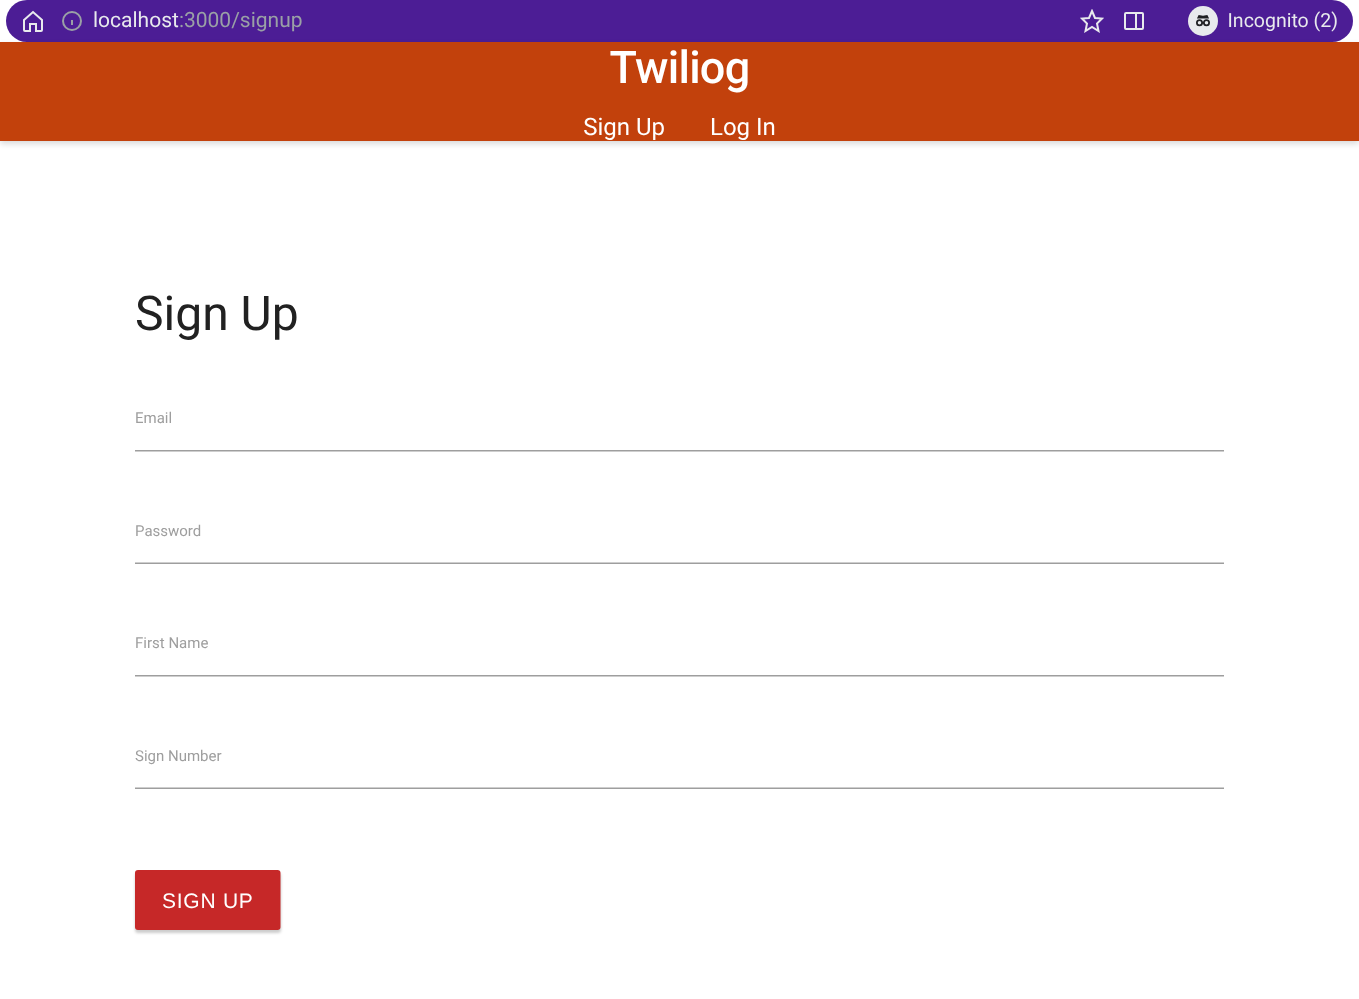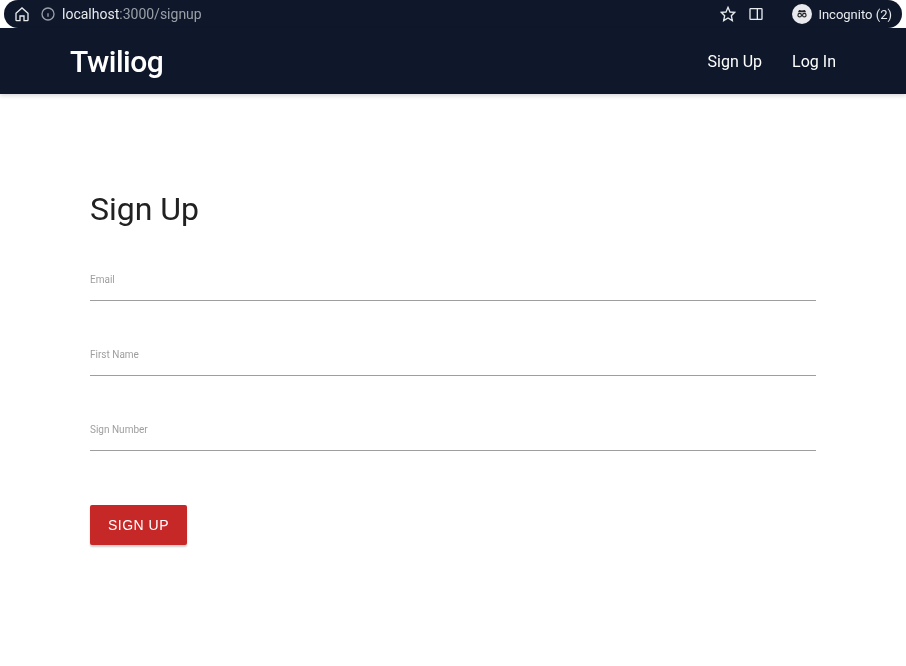--- a/index.html
+++ b/index.html
@@ -9,21 +9,21 @@
     }
     body {
       font-family: -apple-system, BlinkMacSystemFont, "Segoe UI", Roboto, Helvetica, Arial, sans-serif;
       width: 906px;
       height: 666px;
       overflow: hidden;
       background: #ffffff;
     }
     
     .browser-bar {
-      background: #0f172a;
+      background: #4c1d95;
       height: 28px;
       display: flex;
       align-items: center;
       padding: 0 10px;
       gap: 10px;
       border-radius: 14px;
       margin: 0 4px;
       color: #9aa0a6;
       font-size: 14px;
     }
@@ -69,27 +69,28 @@
       display: flex;
       align-items: center;
       justify-content: center;
     }
     .incognito-circle svg {
       width: 14px;
       height: 14px;
     }
     
     .navbar {
-      background: #0f172a;
+      background: #c2410c;
       height: 66px;
       display: flex;
       align-items: center;
       padding: 0 70px 0 70px;
       color: #ffffff;
       box-shadow: 0 2px 4px rgba(0,0,0,0.15);
+      flex-direction: column;
     }
     .brand {
       font-size: 30px;
       font-weight: 500;
       flex: 1;
       letter-spacing: -0.5px;
     }
     .nav-links {
       display: flex;
       gap: 30px;
@@ -202,20 +203,24 @@
 </div>
 
 <div class="container">
   <h1 class="page-title">Sign Up</h1>
 
   <div class="input-field">
     <input type="text" value="" style="">
     <label>Email</label>
   </div>
 
+  <div class="input-field">
+    <input type="password" value="" style="">
+    <label>Password</label>
+  </div>
 
   <div class="input-field">
     <input type="text" value="" style="">
     <label>First Name</label>
   </div>
 
 
   <div class="input-field">
     <input type="text" value="" style="">
     <label>Sign Number</label>

